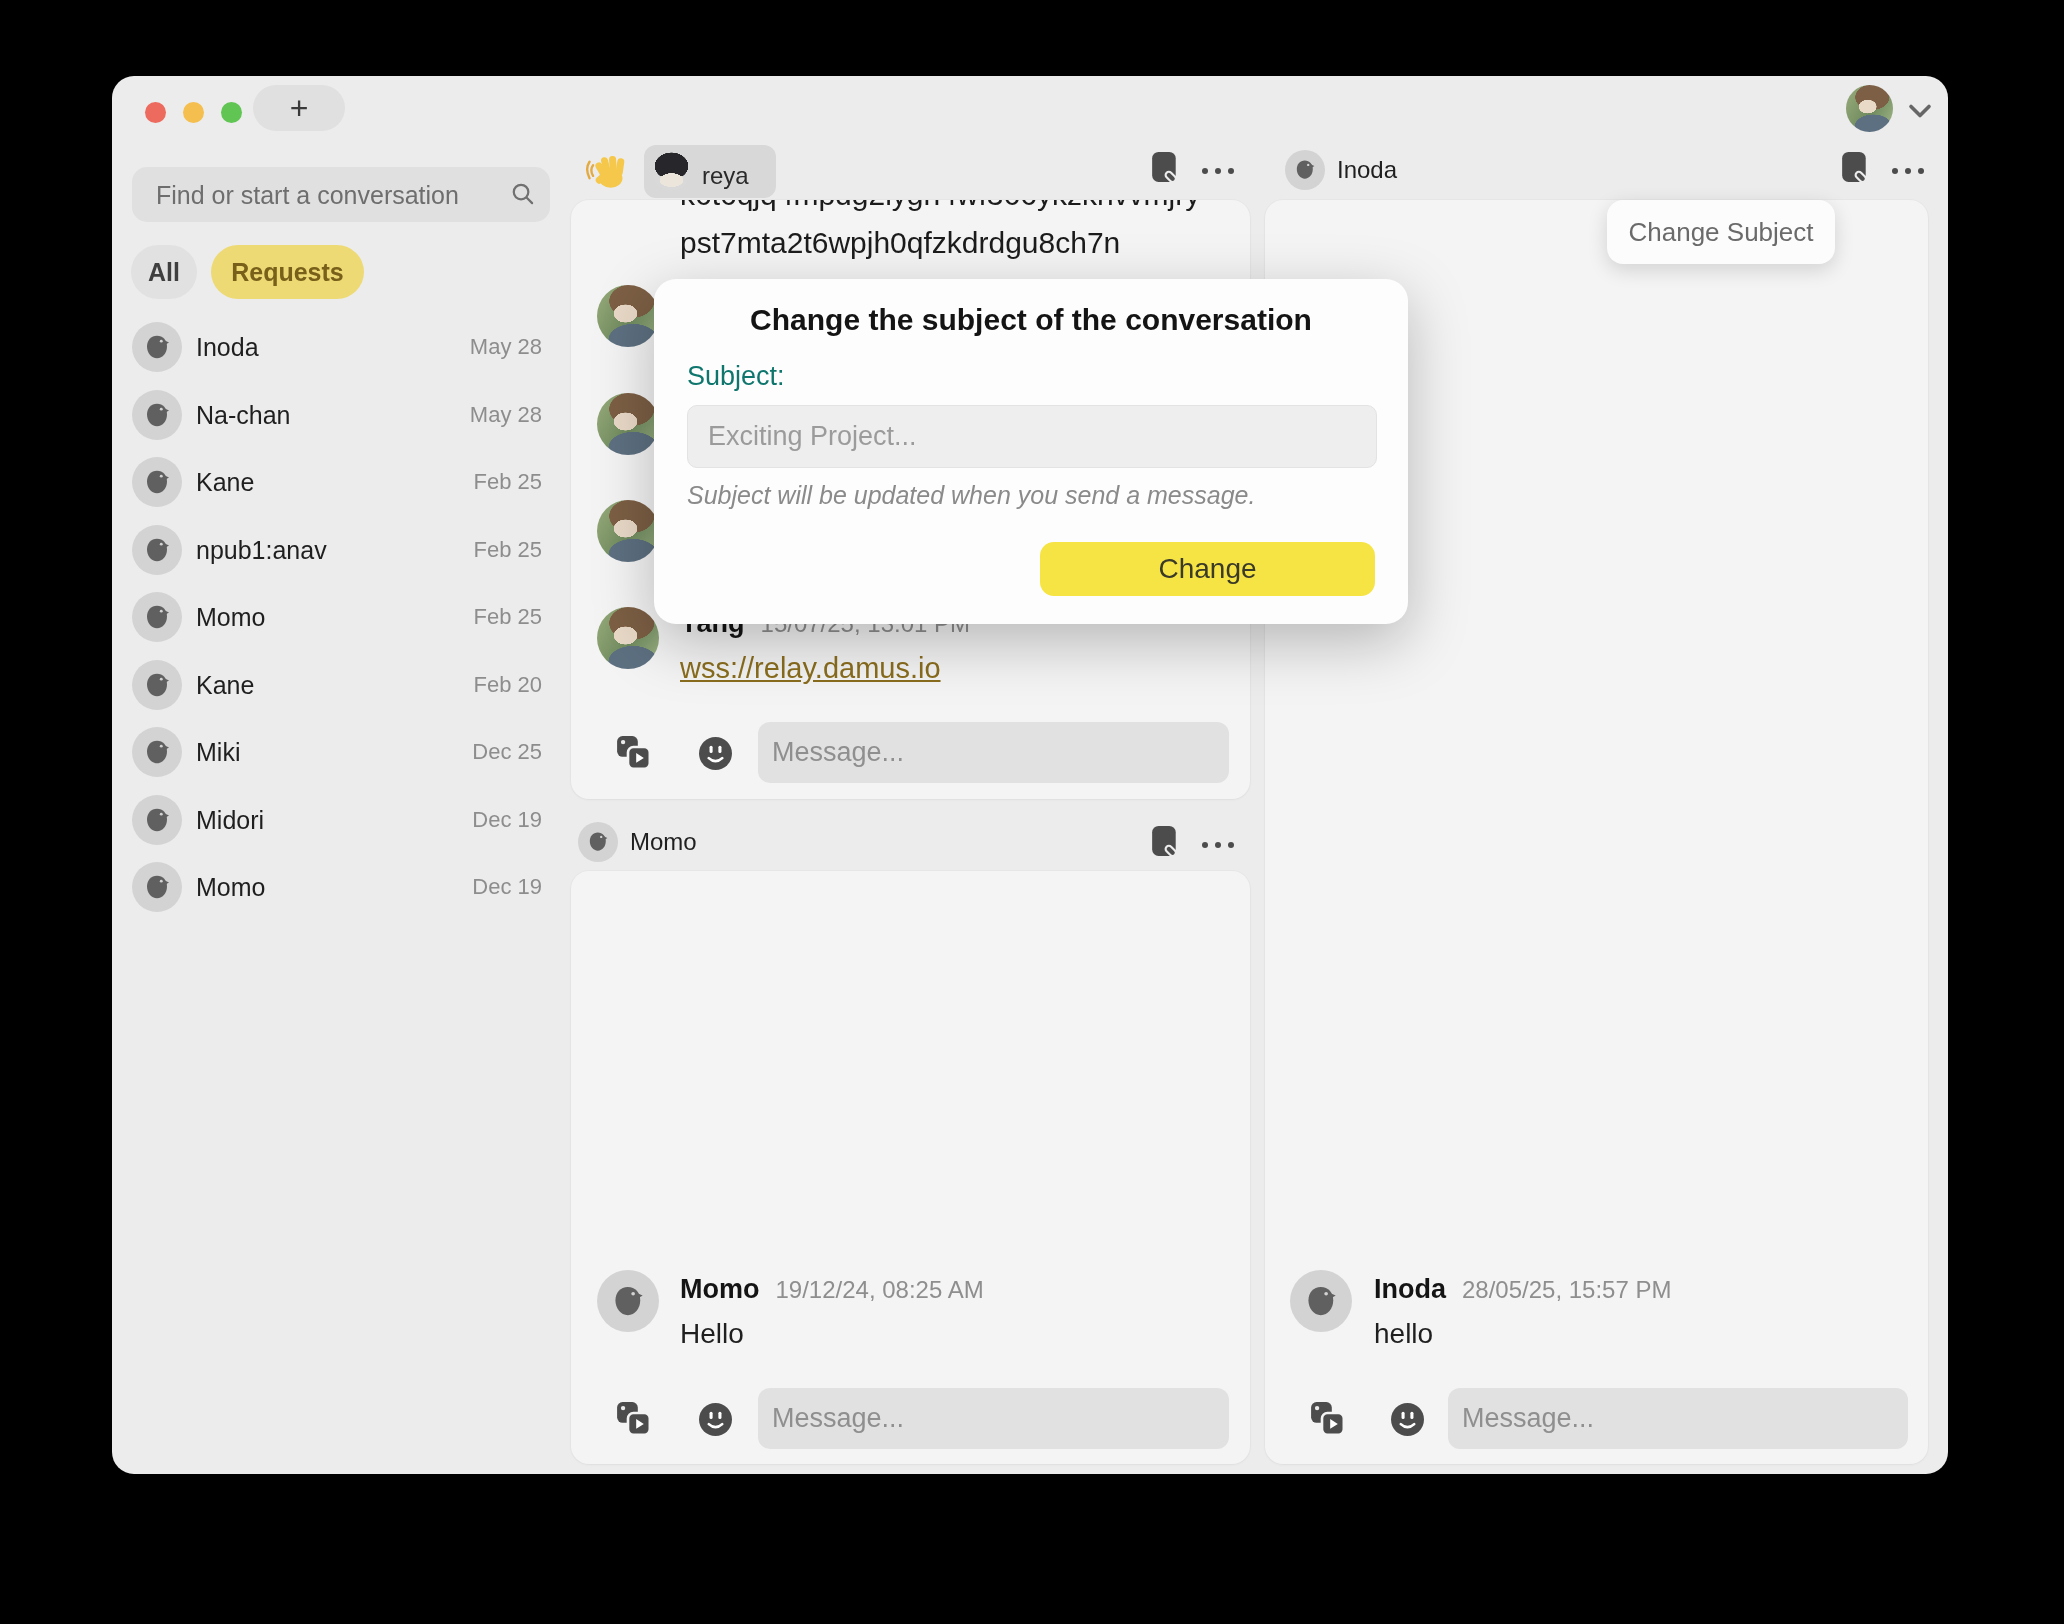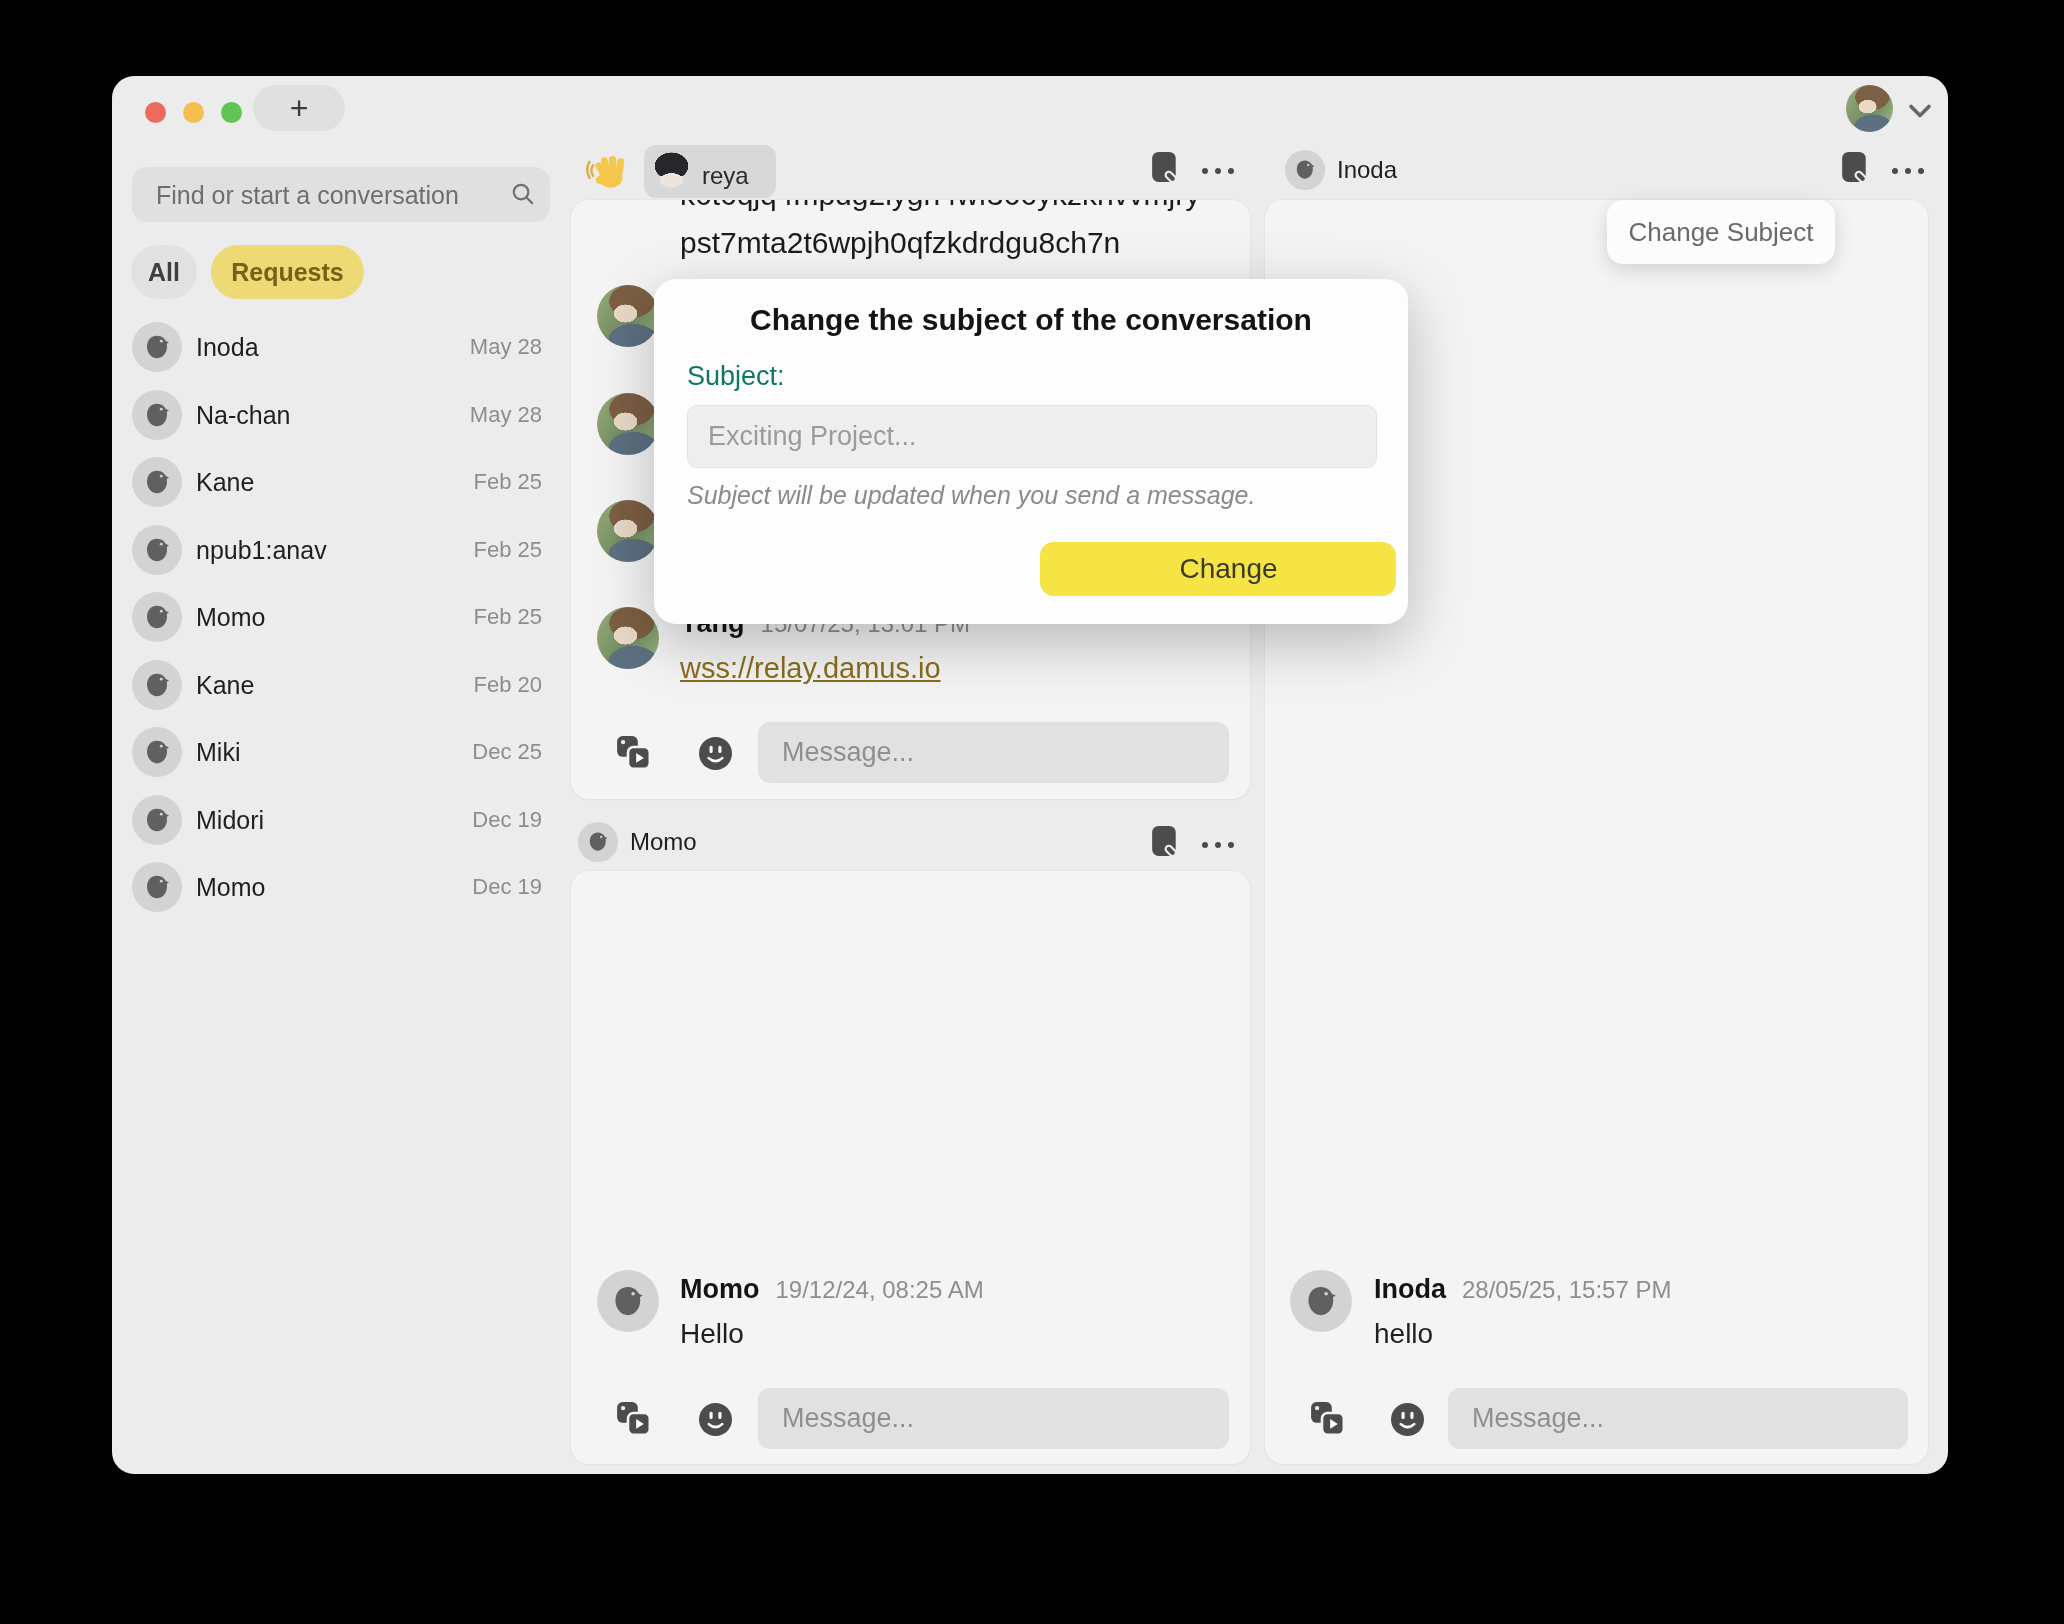--- a/index.html
+++ b/index.html
@@ -55,21 +55,21 @@
   .dots{position:absolute;display:flex;gap:7px;}
   .dots i{width:6px;height:6px;border-radius:50%;background:#4c4c4c;}
 
   
   .panel{position:absolute;background:#f4f4f4;border-radius:18px;overflow:hidden;
          box-shadow:0 0 0 1px rgba(0,0,0,0.02),0 1px 3px rgba(0,0,0,0.04);}
   .msg-name{font-weight:700;font-size:27px;color:#141414;}
   .msg-time{font-size:24px;color:#8e8e8e;}
   .msg-text{font-size:28px;color:#1f1f1f;}
   .msg-input{position:absolute;height:61px;border-radius:12px;background:#e1e1e1;border:none;outline:none;
-             font-size:27px;color:#3c3c3c;padding:0 24px;font-family:inherit;box-sizing:border-box;}
+             font-size:27px;color:#3c3c3c;padding:0 14px;font-family:inherit;box-sizing:border-box;}
   .msg-input::placeholder{color:#8f8f8f;}
   .tool-ic{position:absolute;width:36px;height:36px;}
 
   
   .tooltip{position:absolute;left:1495px;top:124px;width:228px;height:64px;background:#fcfcfc;border-radius:16px;
            box-shadow:0 6px 20px rgba(0,0,0,0.14);display:flex;align-items:center;justify-content:center;
            font-size:26px;color:#6a6a6a;z-index:40;}
 
   
   .modal{position:absolute;left:542px;top:203px;width:754px;height:345px;background:#fdfdfd;border-radius:22px;
@@ -77,21 +77,21 @@
   .modal .mtitle{position:absolute;left:0;top:24px;width:100%;text-align:center;font-size:30px;font-weight:700;color:#141414;}
   .modal .mlabel{position:absolute;left:33px;top:82px;font-size:27px;color:#0f766e;}
   .modal .minput{position:absolute;left:33px;top:126px;width:690px;height:63px;border-radius:10px;background:#eeeeee;
                  border:1px solid #e3e3e3;outline:none;font-size:27px;color:#3c3c3c;padding:0 20px;
                  font-family:inherit;box-sizing:border-box;}
   .modal .minput::placeholder{color:#9b9b9b;}
   .modal .mnote{position:absolute;left:33px;top:202px;font-size:25px;font-style:italic;color:#8a8a8a;}
   .modal .mcancel{position:absolute;left:60px;top:263px;width:280px;height:54px;display:flex;align-items:center;
                   justify-content:center;font-size:28px;color:#4c4c4c;cursor:default;}
   .modal .mchange{position:absolute;left:386px;top:263px;width:335px;height:54px;border-radius:14px;background:#f6e344;
-                  display:flex;align-items:center;justify-content:center;font-size:28px;color:#3a3a28;padding-left:21px;}
+                  display:flex;align-items:center;justify-content:center;font-size:28px;color:#3a3a28;}
 </style>
 </head>
 <body>
 
 <svg width="0" height="0" style="position:absolute">
   <defs>
     <g id="svg-bird">
       <path d="M12 3.5 C16.5 3.5 19.5 7 19.5 11.5 C19.5 16.5 16.3 20.5 12 20.5 C7.7 20.5 4.5 16.5 4.5 11.5 C4.5 7 7.5 3.5 12 3.5 Z" fill="#606060"></path>
       <path d="M17.8 7.2 L21 8.6 L18.4 10.2 Z" fill="#606060"></path>
       <circle cx="15.2" cy="7.6" r="1.1" fill="#d3d3d3"></circle>

